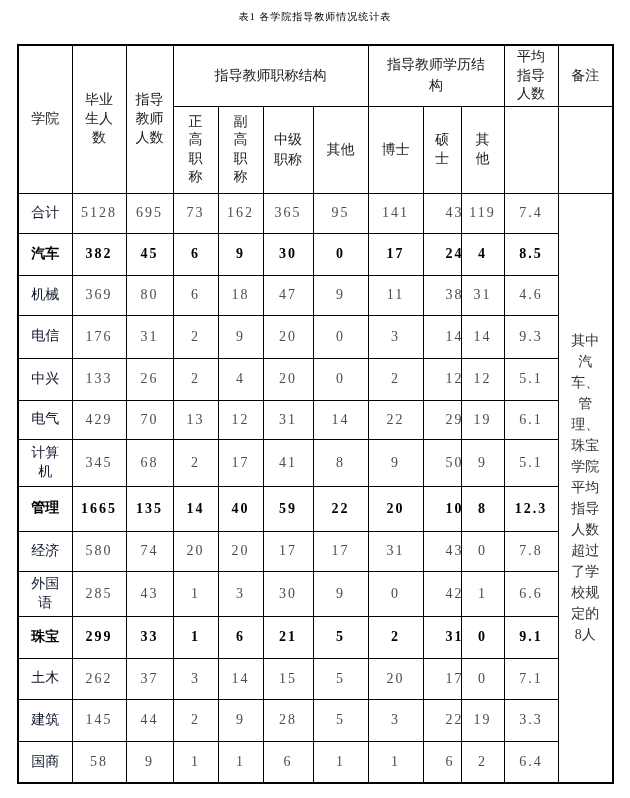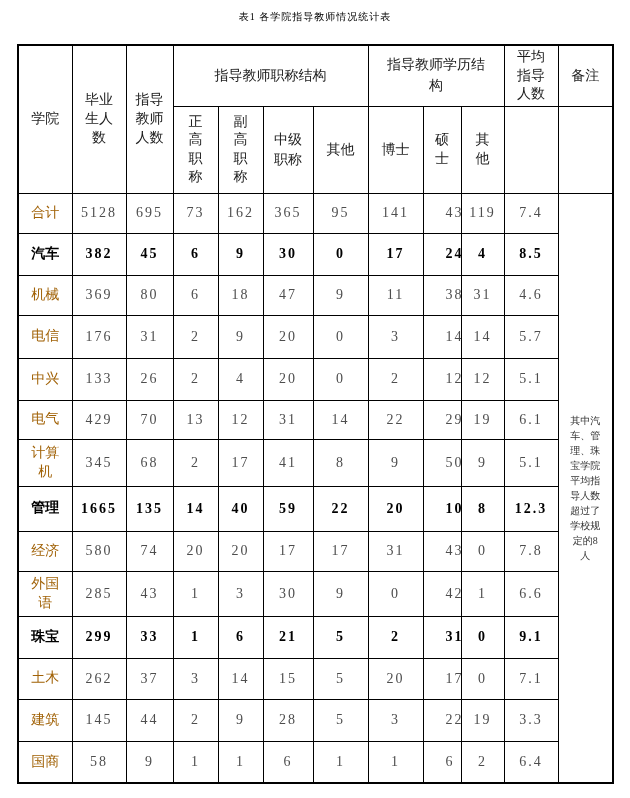--- a/index.html
+++ b/index.html
@@ -29,30 +29,30 @@
   .th-grad  { padding:0 9px; line-height:1.35; }
   .th-adv   { padding:0 9px;  line-height:1.35; }
   .th-avg   { padding:0 12px; line-height:1.3;margin-top:40px; }
   .th-deg   { padding:0 14px; line-height:1.45;margin-left:37px; }
   .th-mid   { padding:12px 10px; line-height:1.4; }
   .onechar {
     display:inline-block; width:1.1em; word-break:break-all;
     line-height:1.3; vertical-align:middle;
   }
   .cell-label {
-    font-size:14px; color:#a16207; padding:0 12px; line-height:1.3;
+    font-size:14px; color:#0f172a; padding:0 12px; line-height:1.3;
   }
   .cell-num {
     font-size:14px; color:#4d4d4d; letter-spacing:2px; line-height:1.25;
     padding:0 4px;
   }
   .c7 { padding:0 22px; }      
   .bold-row td { font-weight:bold; color:#000000;margin-top:32px; }
   .remark-cell {
-    font-size:10px; color:#333333; padding:0 11px; line-height:1.5;
+    font-size:14px; color:#333333; padding:0 11px; line-height:1.5;
     text-align:center; word-break:break-all; letter-spacing:0;
   }
   
   tbody tr:nth-child(1){height:40px} tbody tr:nth-child(2){height:42px}
   tbody tr:nth-child(3){height:40px} tbody tr:nth-child(4){height:43px}
   tbody tr:nth-child(5){height:42px} tbody tr:nth-child(6){height:39px}
   tbody tr:nth-child(7){height:47px} tbody tr:nth-child(8){height:45px}
   tbody tr:nth-child(9){height:40px} tbody tr:nth-child(10){height:45px}
   tbody tr:nth-child(11){height:42px} tbody tr:nth-child(12){height:41px}
   tbody tr:nth-child(13){height:42px} tbody tr:nth-child(14){height:42px}
@@ -144,21 +144,21 @@
         <td class="cell-label">电信</td>
         <td class="cell-num c0">176</td>
         <td class="cell-num c1">31</td>
         <td class="cell-num c2">2</td>
         <td class="cell-num c3">9</td>
         <td class="cell-num c4">20</td>
         <td class="cell-num c5">0</td>
         <td class="cell-num c6">3</td>
         <td class="cell-num c7">14</td>
         <td class="cell-num c8">14</td>
-        <td class="cell-num c9">5.7</td>
+        <td class="cell-num c9">9.3</td>
       </tr>
       <tr>
         <td class="cell-label">中兴</td>
         <td class="cell-num c0">133</td>
         <td class="cell-num c1">26</td>
         <td class="cell-num c2">2</td>
         <td class="cell-num c3">4</td>
         <td class="cell-num c4">20</td>
         <td class="cell-num c5">0</td>
         <td class="cell-num c6">2</td>

